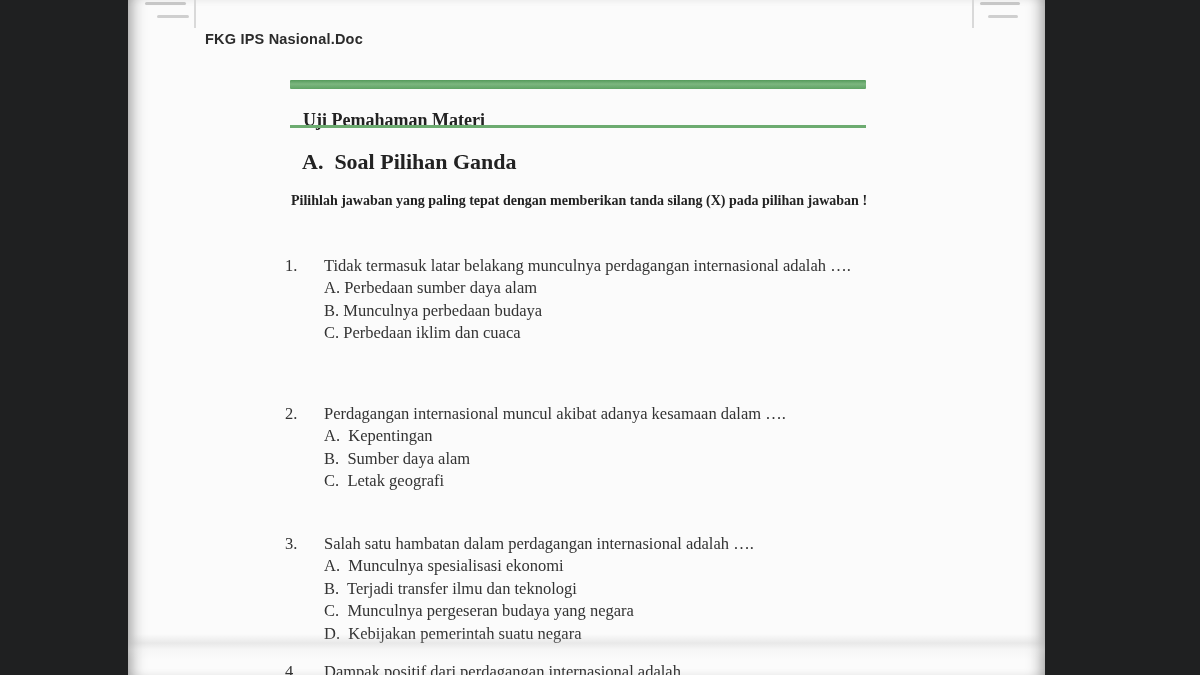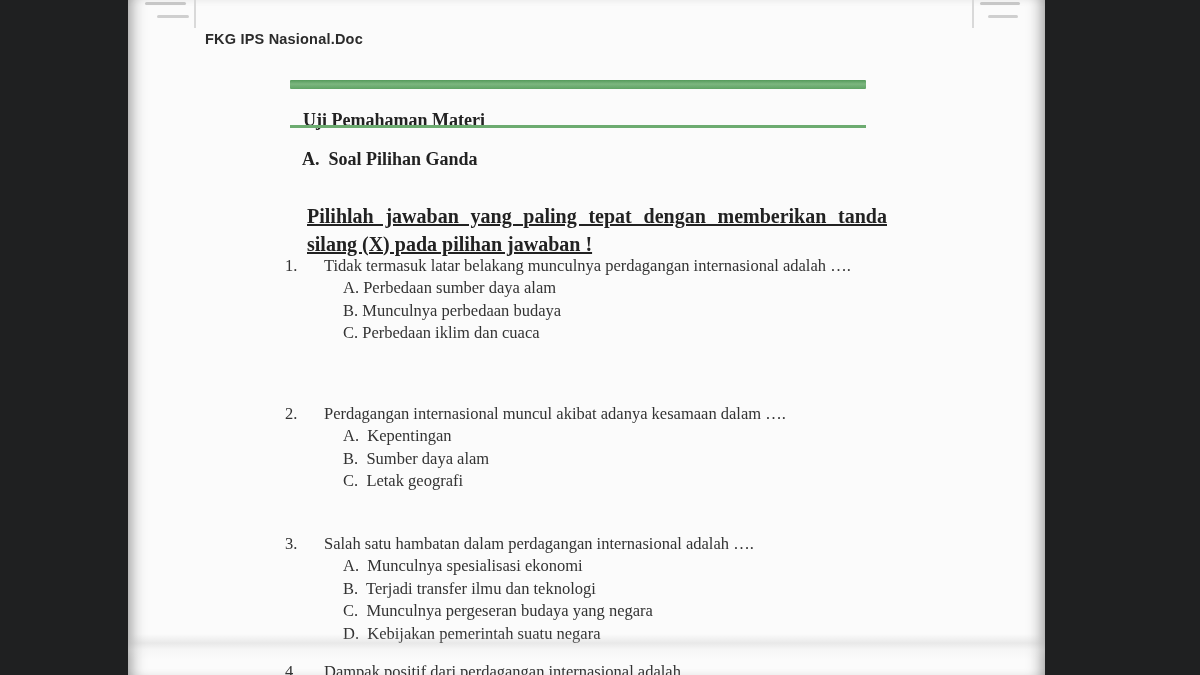--- a/index.html
+++ b/index.html
@@ -53,39 +53,39 @@
   }
   .greenbar.thin { top: 125px; height: 3px; background: #6cab70; }
 
   .section-title {
     position: absolute; left: 163px; top: 98px; margin: 12px;
     font-size: 18px; font-weight: 700; color: #222;
   }
 
   .subsection {
     position: absolute; left: 174px; top: 149px;
-    font-size: 18px; font-weight: 700; color: #222;
+    font-size: 22px; font-weight: 700; color: #222;
     white-space: pre-wrap;
   }
 
   .instruction {
-    position: absolute; left: 163px; top: 187px; width: 580px; margin: 16px;
-    font-size: 20px; font-weight: 700; color: #222;
-    line-height: 27.5px; text-align: justify; text-decoration: underline;
+    position: absolute; left: 163px; top: 187px; width: 580px; margin: 0;
+    font-size: 14px; font-weight: 700; color: #222;
+    line-height: 27.5px; text-align: justify;
   }
 
   .q { position: absolute; left: 157px; width: 581px; color: #333; }
   .qrow { display: flex; }
   .qnum { flex: 0 0 39px; font-size: 16.5px; line-height: 22.4px; }
   .qtext {
     flex: 1; font-size: 16.5px; line-height: 22.4px;
     text-align: justify; white-space: normal;
   }
   .opts { margin-left: 39px; }
-  .opt { font-size: 16.5px; line-height: 22.4px; white-space: pre-wrap; margin-left: 19px; }
+  .opt { font-size: 16.5px; line-height: 22.4px; white-space: pre-wrap; }
 
   .fade-band {
     position: absolute; left: 0; top: 634px; width: 917px; height: 26px;
     background: linear-gradient(to bottom,
       rgba(200,200,200,0) 0%,
       rgba(190,190,190,0.30) 35%,
       rgba(225,225,225,0.18) 60%,
       rgba(255,255,255,0) 100%);
     pointer-events: none;
   }

